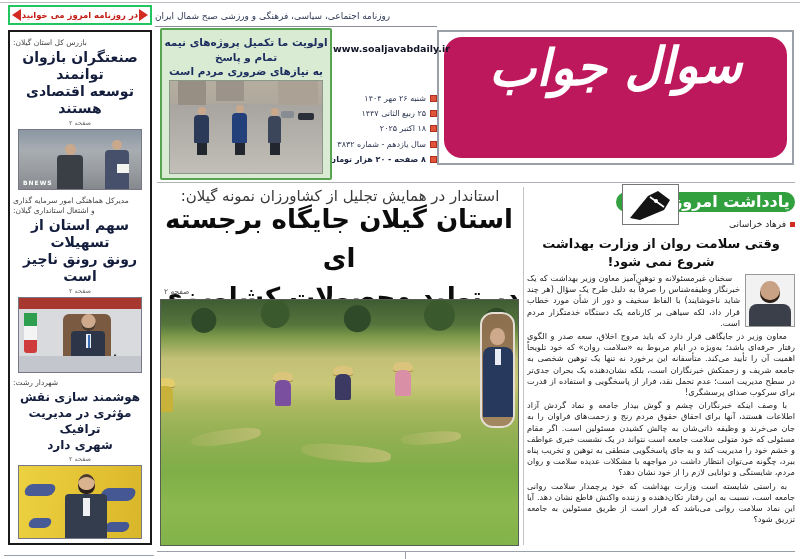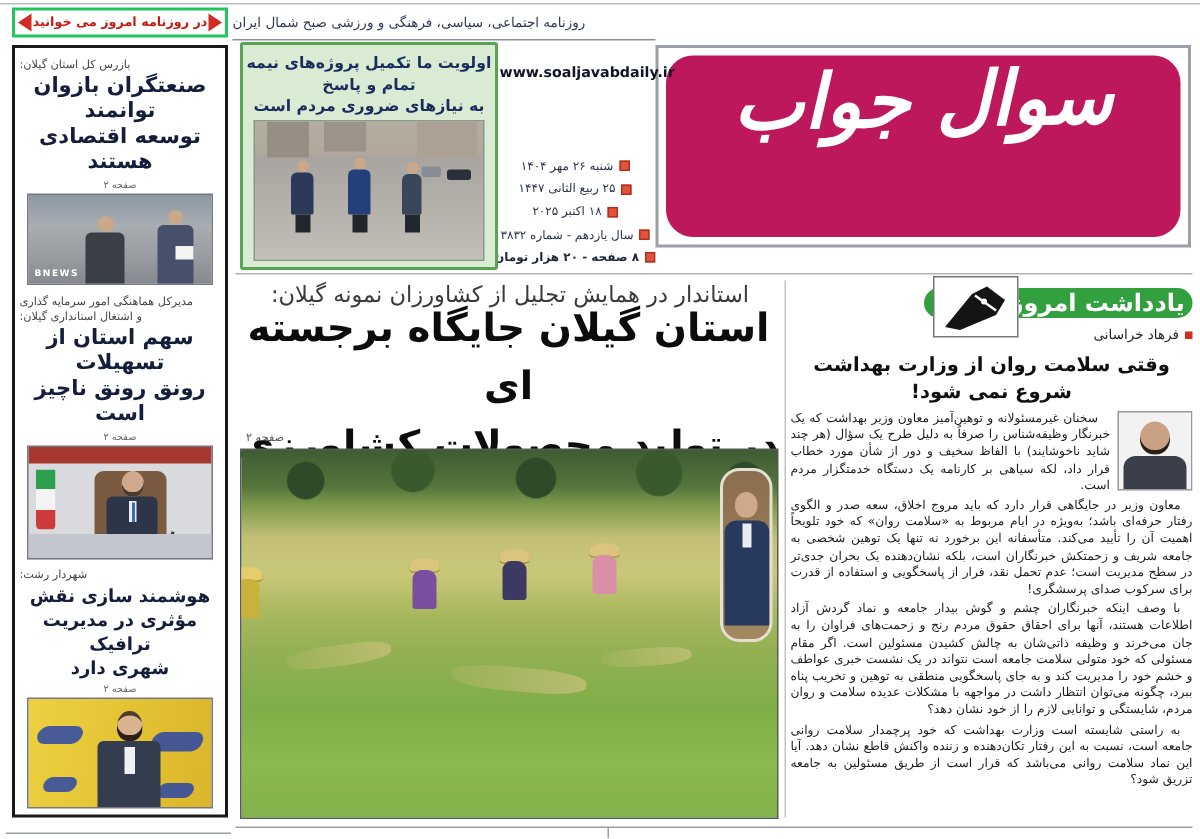--- a/index.html
+++ b/index.html
@@ -13,21 +13,21 @@
   .top-rule { left:0; top:2px; width:800px; height:1px; background:#b9bcc2; }
   .tagline { top:11px; right:363px; width:282px; font-size:9px; color:#2e3a55; text-align:left; direction:rtl; white-space:nowrap; }
   .tagline-rule { top:26px; right:363px; width:282px; height:1px; background:#8a8f99; }
 
   
   .masthead-outer { left:437px; top:30px; width:357px; height:135px; border:2px solid #9b9fa8; background:#fff; padding:5px; }
   .masthead-inner { width:100%; height:100%; background:#be185d; border-radius:18px; display:flex; align-items:flex-start; justify-content:center; }
   .masthead-title { color:#fff; font-family:"DejaVu Serif", serif; font-style:italic; font-weight:bold; font-size:50px; direction:rtl; transform:rotate(-1deg); }
 
   .website { left:333px; top:43px; width:102px; text-align:center; font-size:9.5px; font-weight:bold; color:#101426; }
-  .dates { left:330px; top:103px; width:107px; direction:rtl;text-align:center; }
+  .dates { left:330px; top:91px; width:107px; direction:rtl; }
   .date-item { font-size:8px; line-height:15.2px; color:#2c3550; white-space:nowrap; overflow:hidden; }
   .date-item::before { content:""; display:inline-block; width:5px; height:5px; background:#e0543c; border:1px solid #b03020; margin-left:4px; vertical-align:middle; }
   .date-item:last-child { font-weight:bold; color:#1c2440; }
 
   
   .green-box { left:160px; top:28px; width:172px; height:152px; background:#d9ecd3; border:2px solid #57a551; border-radius:2px; }
   .gb-headline { margin-top:5px; font-size:10.5px; font-weight:bold; color:#1b2c5e; text-align:center; line-height:14.5px; direction:rtl; }
   .gb-pageref { font-size:6px; color:#556; font-weight:normal; }
   .gb-photo { position:absolute; left:7px; top:50px; width:154px; height:94px; border:1px solid #8a998a; background:linear-gradient(180deg,#b5ad9f 0%,#b0a89c 24%,#a8a5a0 25%,#b7b4ae 70%,#c2bfb9 100%); overflow:hidden; }
   .gb-bld { position:absolute; top:0; width:28px; height:24px; background:#9c948a; }

